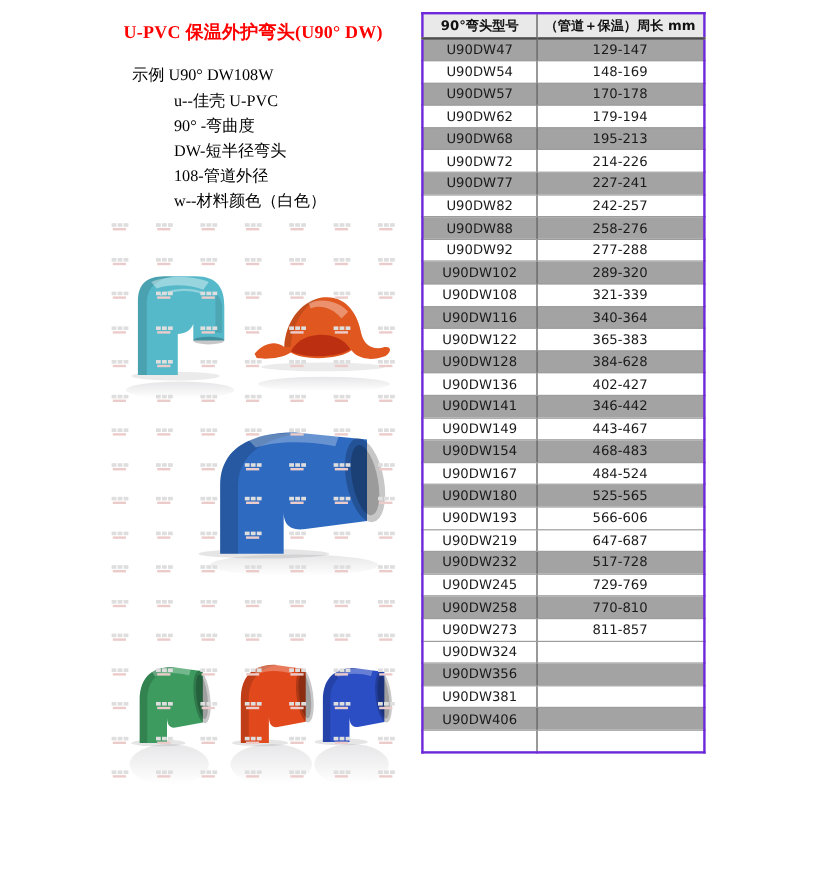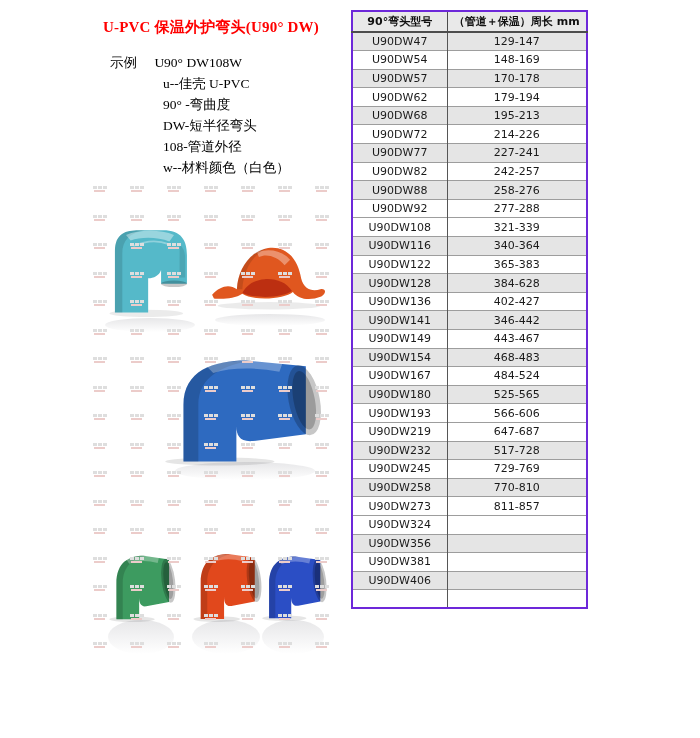--- a/index.html
+++ b/index.html
@@ -10,22 +10,22 @@
   
   .left-panel { position:absolute; left:0; top:0; width:351px; height:738px; }
 
   .page-title { position:absolute; left:103px; top:18px; width:250px;
                 font-family:"Liberation Serif","DejaVu Serif",serif;
                 font-size:15px; font-weight:bold; letter-spacing:0.2px; }
 
   .legend { position:absolute; left:110px; top:52px;
             font-family:"Liberation Serif","DejaVu Serif",serif;
             font-size:13.5px; color:#000; line-height:21px; }
-  .legend .ex-row .ex-label { margin-right:14px; }
-  .legend .legend-line { display:block; margin-left:53px; }
+  .legend .ex-row .ex-label { }
+  .legend .legend-line { display:block; margin-left:35px; }
 
   
   .watermark-layer { position:absolute; left:0; top:0; width:351px; height:738px;
                      pointer-events:none; z-index:3; }
   .wm { position:absolute; width:16px; height:7px; }
   .wm::before { content:""; position:absolute; left:0; top:0; width:4px; height:3px;
                 background:#dedede; box-shadow:5px 0 #dedede, 10px 0 #dedede; }
   .wm::after  { content:""; position:absolute; left:1px; top:4px; width:11px; height:2px;
                 background:#ecccca; }
 
@@ -44,21 +44,21 @@
                border:2px solid #6d28d9; }
   table.spec col.c1 { width:95px; }
   table.spec col.c2 { width:140px; }
   table.spec th { height:21px; background:#e9e9e9; font-size:11px; font-weight:bold;
                   color:#111; text-align:center; vertical-align:middle;
                   border-left:1px solid #4d4d4d; border-bottom:2px solid #4d4d4d; padding:0; }
   table.spec td { height:18.6px; font-size:11px; color:#1a1a1a; text-align:center;
                   vertical-align:middle; padding:0;
                   border-left:1px solid #565656; border-top:1px solid #9d9d9d; }
   table.spec th:first-child, table.spec td:first-child { border-left:none; }
-  table.spec tr.shaded td { background:#e5e5e5; }
+  table.spec tr.shaded td { background:#a3a3a3; }
 </style>
 </head>
 <body>
 
 <div class="page">
 
   <div class="left-panel">
 
     <h1 class="page-title" style="color: rgb(255, 0, 0);">U-PVC 保温外护弯头(U90° DW)</h1>
 
@@ -306,20 +306,24 @@
             <td>242-257</td>
           </tr>
           <tr class="shaded">
             <td>U90DW88</td>
             <td>258-276</td>
           </tr>
           <tr>
             <td>U90DW92</td>
             <td>277-288</td>
           </tr>
+          <tr class="shaded">
+            <td>U90DW102</td>
+            <td>289-320</td>
+          </tr>
           <tr>
             <td>U90DW108</td>
             <td>321-339</td>
           </tr>
           <tr class="shaded">
             <td>U90DW116</td>
             <td>340-364</td>
           </tr>
           <tr>
             <td>U90DW122</td>

